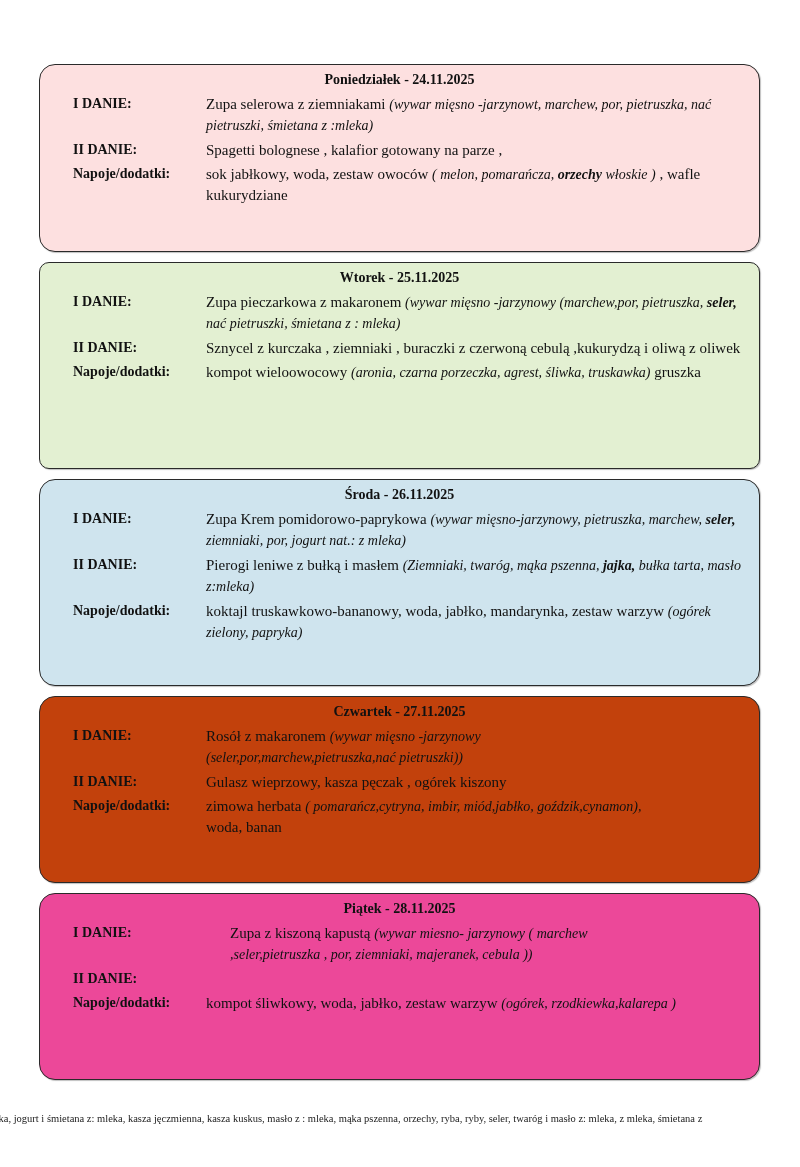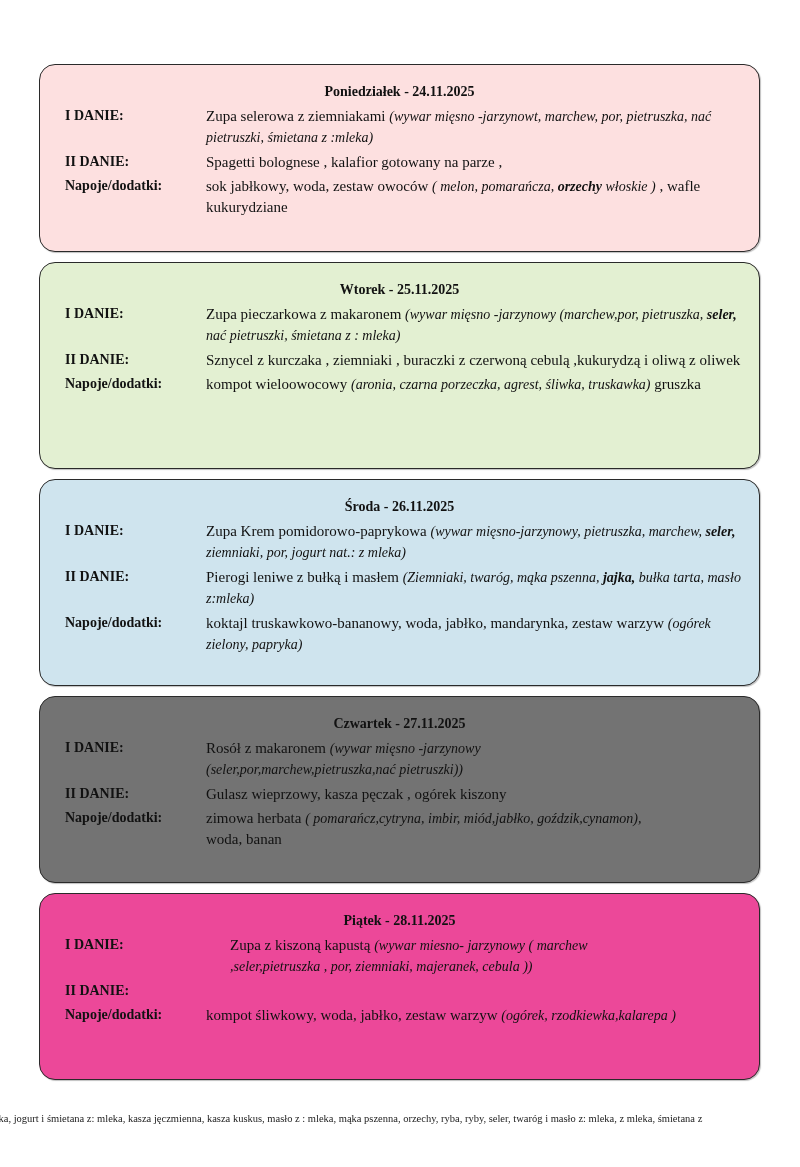--- a/index.html
+++ b/index.html
@@ -21,33 +21,33 @@
       width: 721px;
       border: 1.5px solid #2a2a2a;
       border-radius: 16px;
       box-sizing: border-box;
       box-shadow: 1px 1px 1px rgba(0,0,0,0.25);
     }
     .day-title {
       text-align: center;
       font-weight: bold;
       font-size: 14px;
-      margin-top: 17px;
+      margin-top: 5px;
       height: 20px;
       line-height: 20px;
     }
     .row {
       position: relative;
       display: flex;
       margin-top: 4px;
     }
     .row-label {
       width: 166px;
       flex: 0 0 166px;
-      padding-left: 25px;
+      padding-left: 33px;
       font-weight: bold;
       font-size: 14px;
       line-height: 20px;
       box-sizing: border-box;
     }
     .row-text {
       flex: 1;
       font-size: 15px;
       line-height: 20px;
       padding-right: 8px;
@@ -88,21 +88,21 @@
     </div>
   </div>
   <div class="row">
     <div class="row-label">Napoje/dodatki:</div>
     <div class="row-text">
       <span>sok jabłkowy, woda, zestaw owoców </span><span class="it">( melon, pomarańcza, </span><span class="bi">orzechy</span><span class="it"> włoskie )</span><span> , wafle kukurydziane</span>
     </div>
   </div>
 </div>
 
-<div class="day-card" style="top:262px;height:207px;background:#e3f0d2;">
+<div class="day-card" style="top:262px;height:207px;background:#e3f0d2;border-radius:10px;">
   <div class="day-title">Wtorek - 25.11.2025</div>
   <div class="row">
     <div class="row-label">I DANIE:</div>
     <div class="row-text">
       <span>Zupa pieczarkowa z makaronem </span><span class="it">(wywar mięsno -jarzynowy (marchew,por, pietruszka, </span><span class="bi">seler,</span><span class="it"> nać pietruszki, śmietana z : mleka)</span>
     </div>
   </div>
   <div class="row">
     <div class="row-label">II DANIE:</div>
     <div class="row-text">
@@ -132,21 +132,21 @@
     </div>
   </div>
   <div class="row">
     <div class="row-label">Napoje/dodatki:</div>
     <div class="row-text">
       <span>koktajl truskawkowo-bananowy, woda, jabłko, mandarynka, zestaw warzyw </span><span class="it">(ogórek zielony, papryka)</span>
     </div>
   </div>
 </div>
 
-<div class="day-card" style="top:696px;height:187px;background:#737373;">
+<div class="day-card" style="top:696px;height:187px;background:#c2410c;">
   <div class="day-title">Czwartek - 27.11.2025</div>
   <div class="row">
     <div class="row-label">I DANIE:</div>
     <div class="row-text" style="padding-right:230px;">
       <span>Rosół z makaronem </span><span class="it">(wywar mięsno -jarzynowy (seler,por,marchew,pietruszka,nać pietruszki))</span>
     </div>
   </div>
   <div class="row">
     <div class="row-label">II DANIE:</div>
     <div class="row-text">

